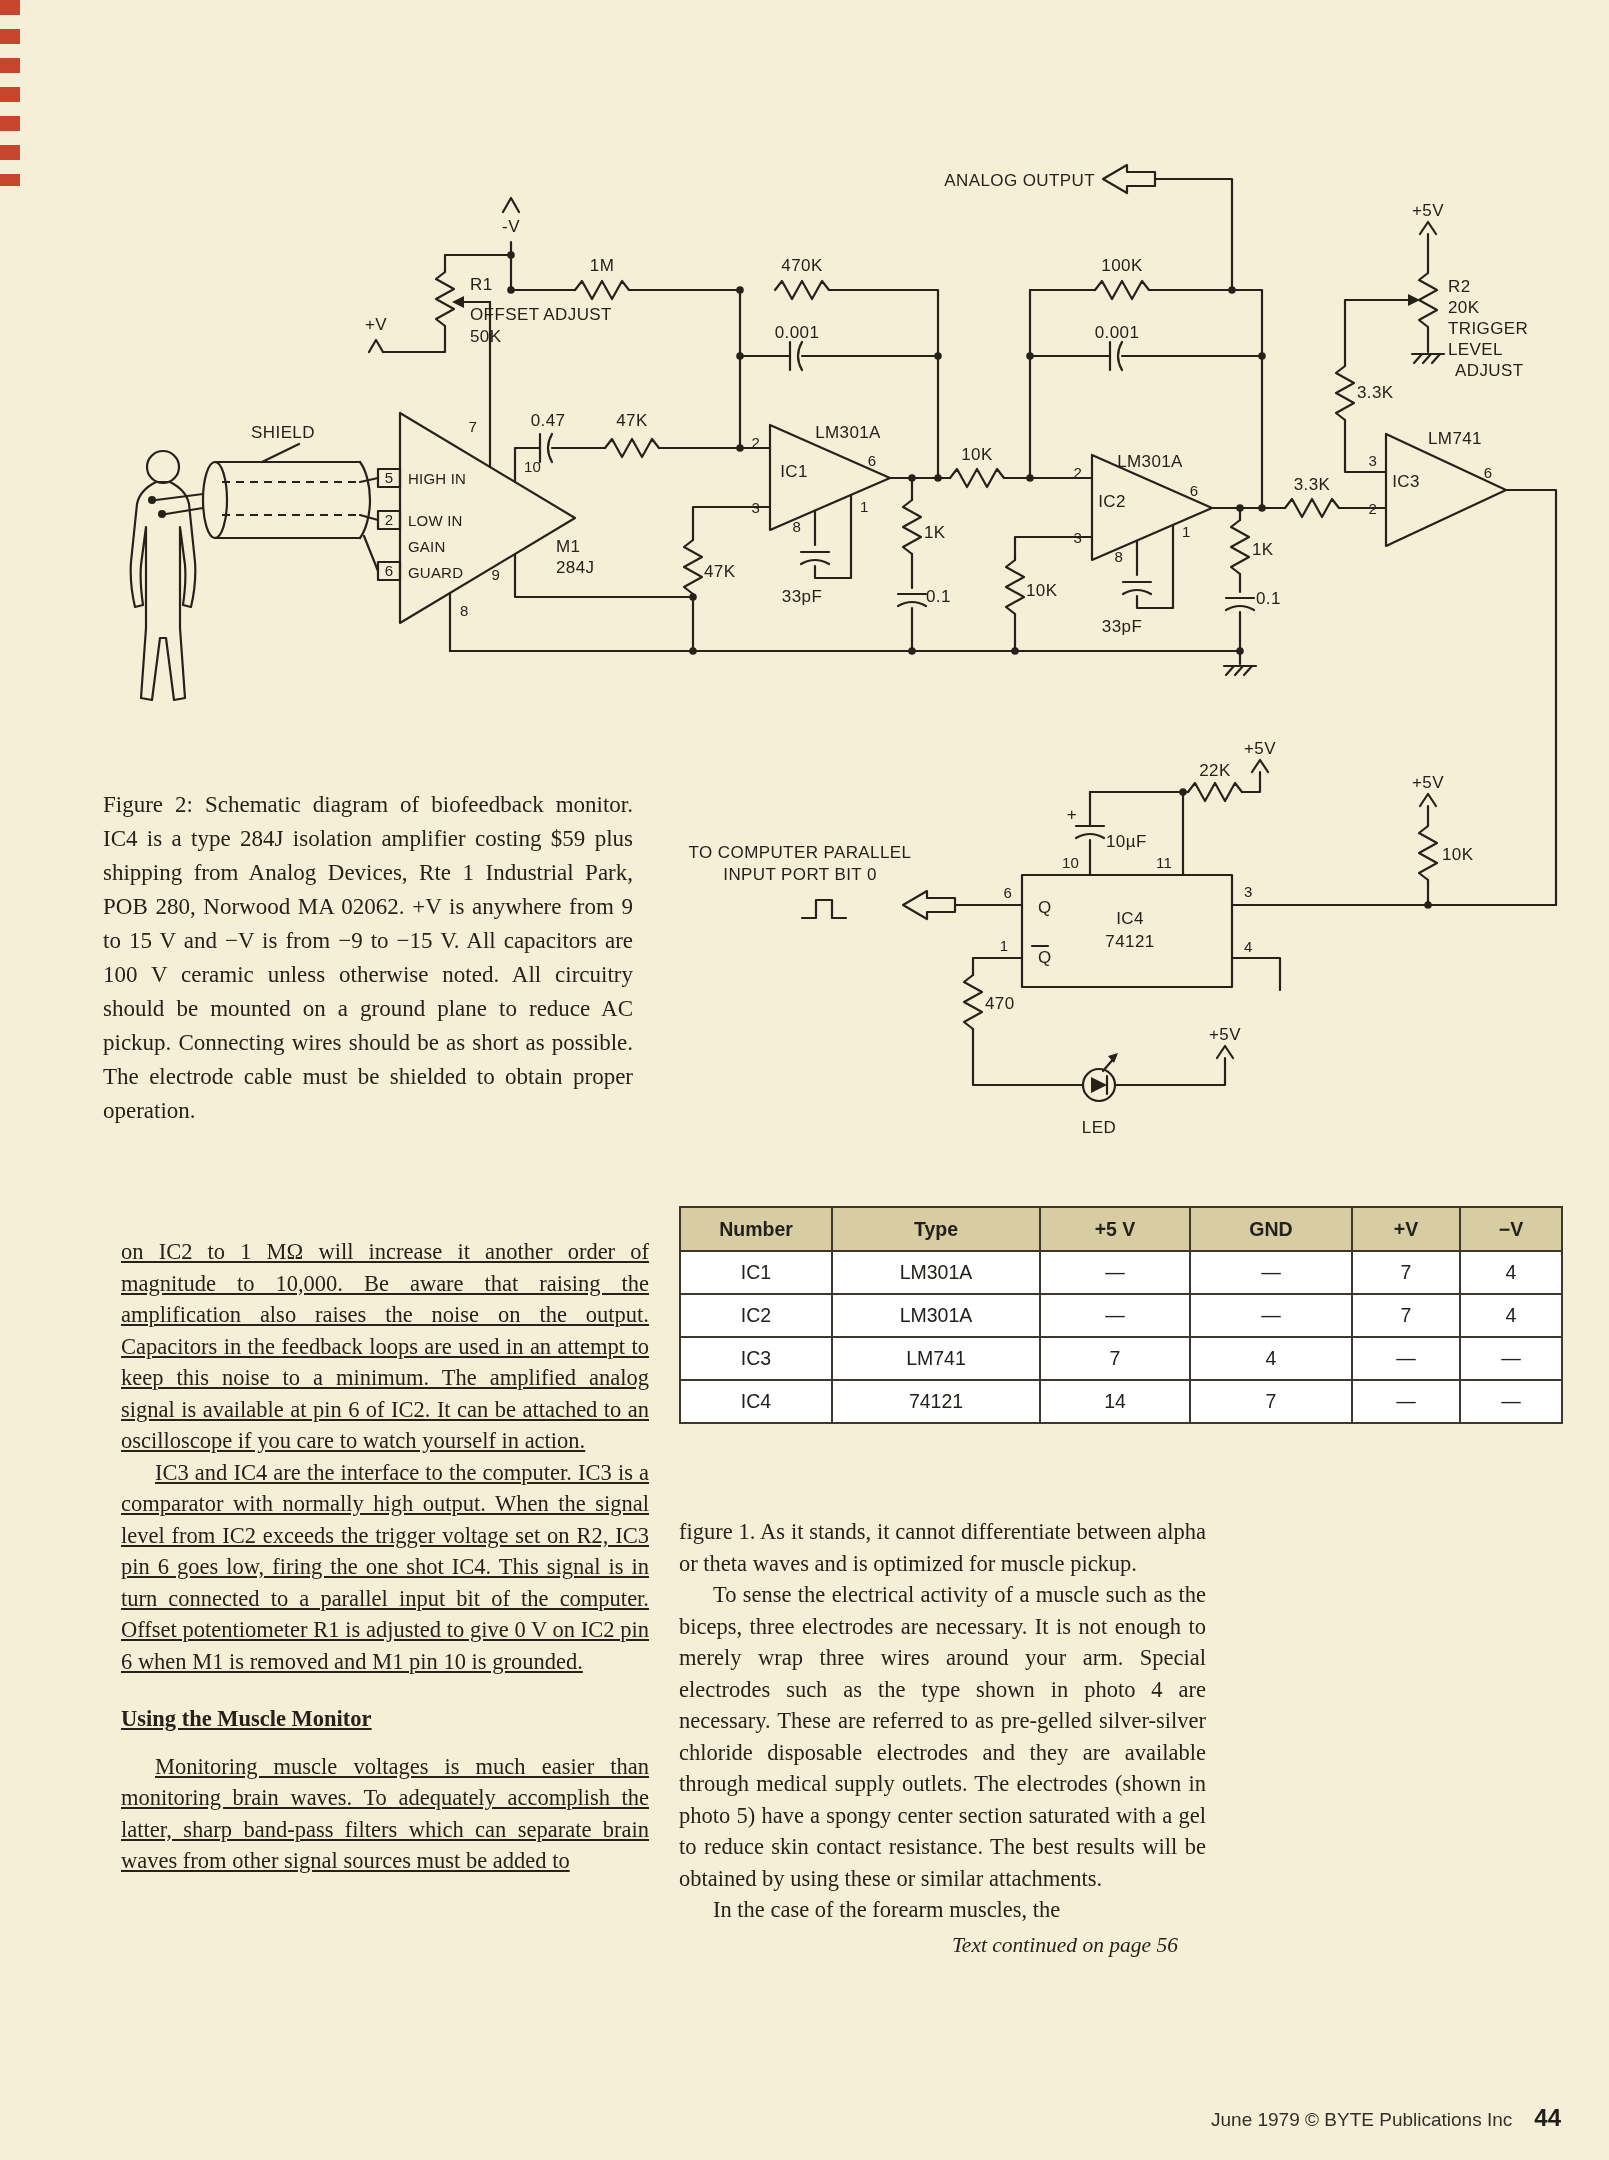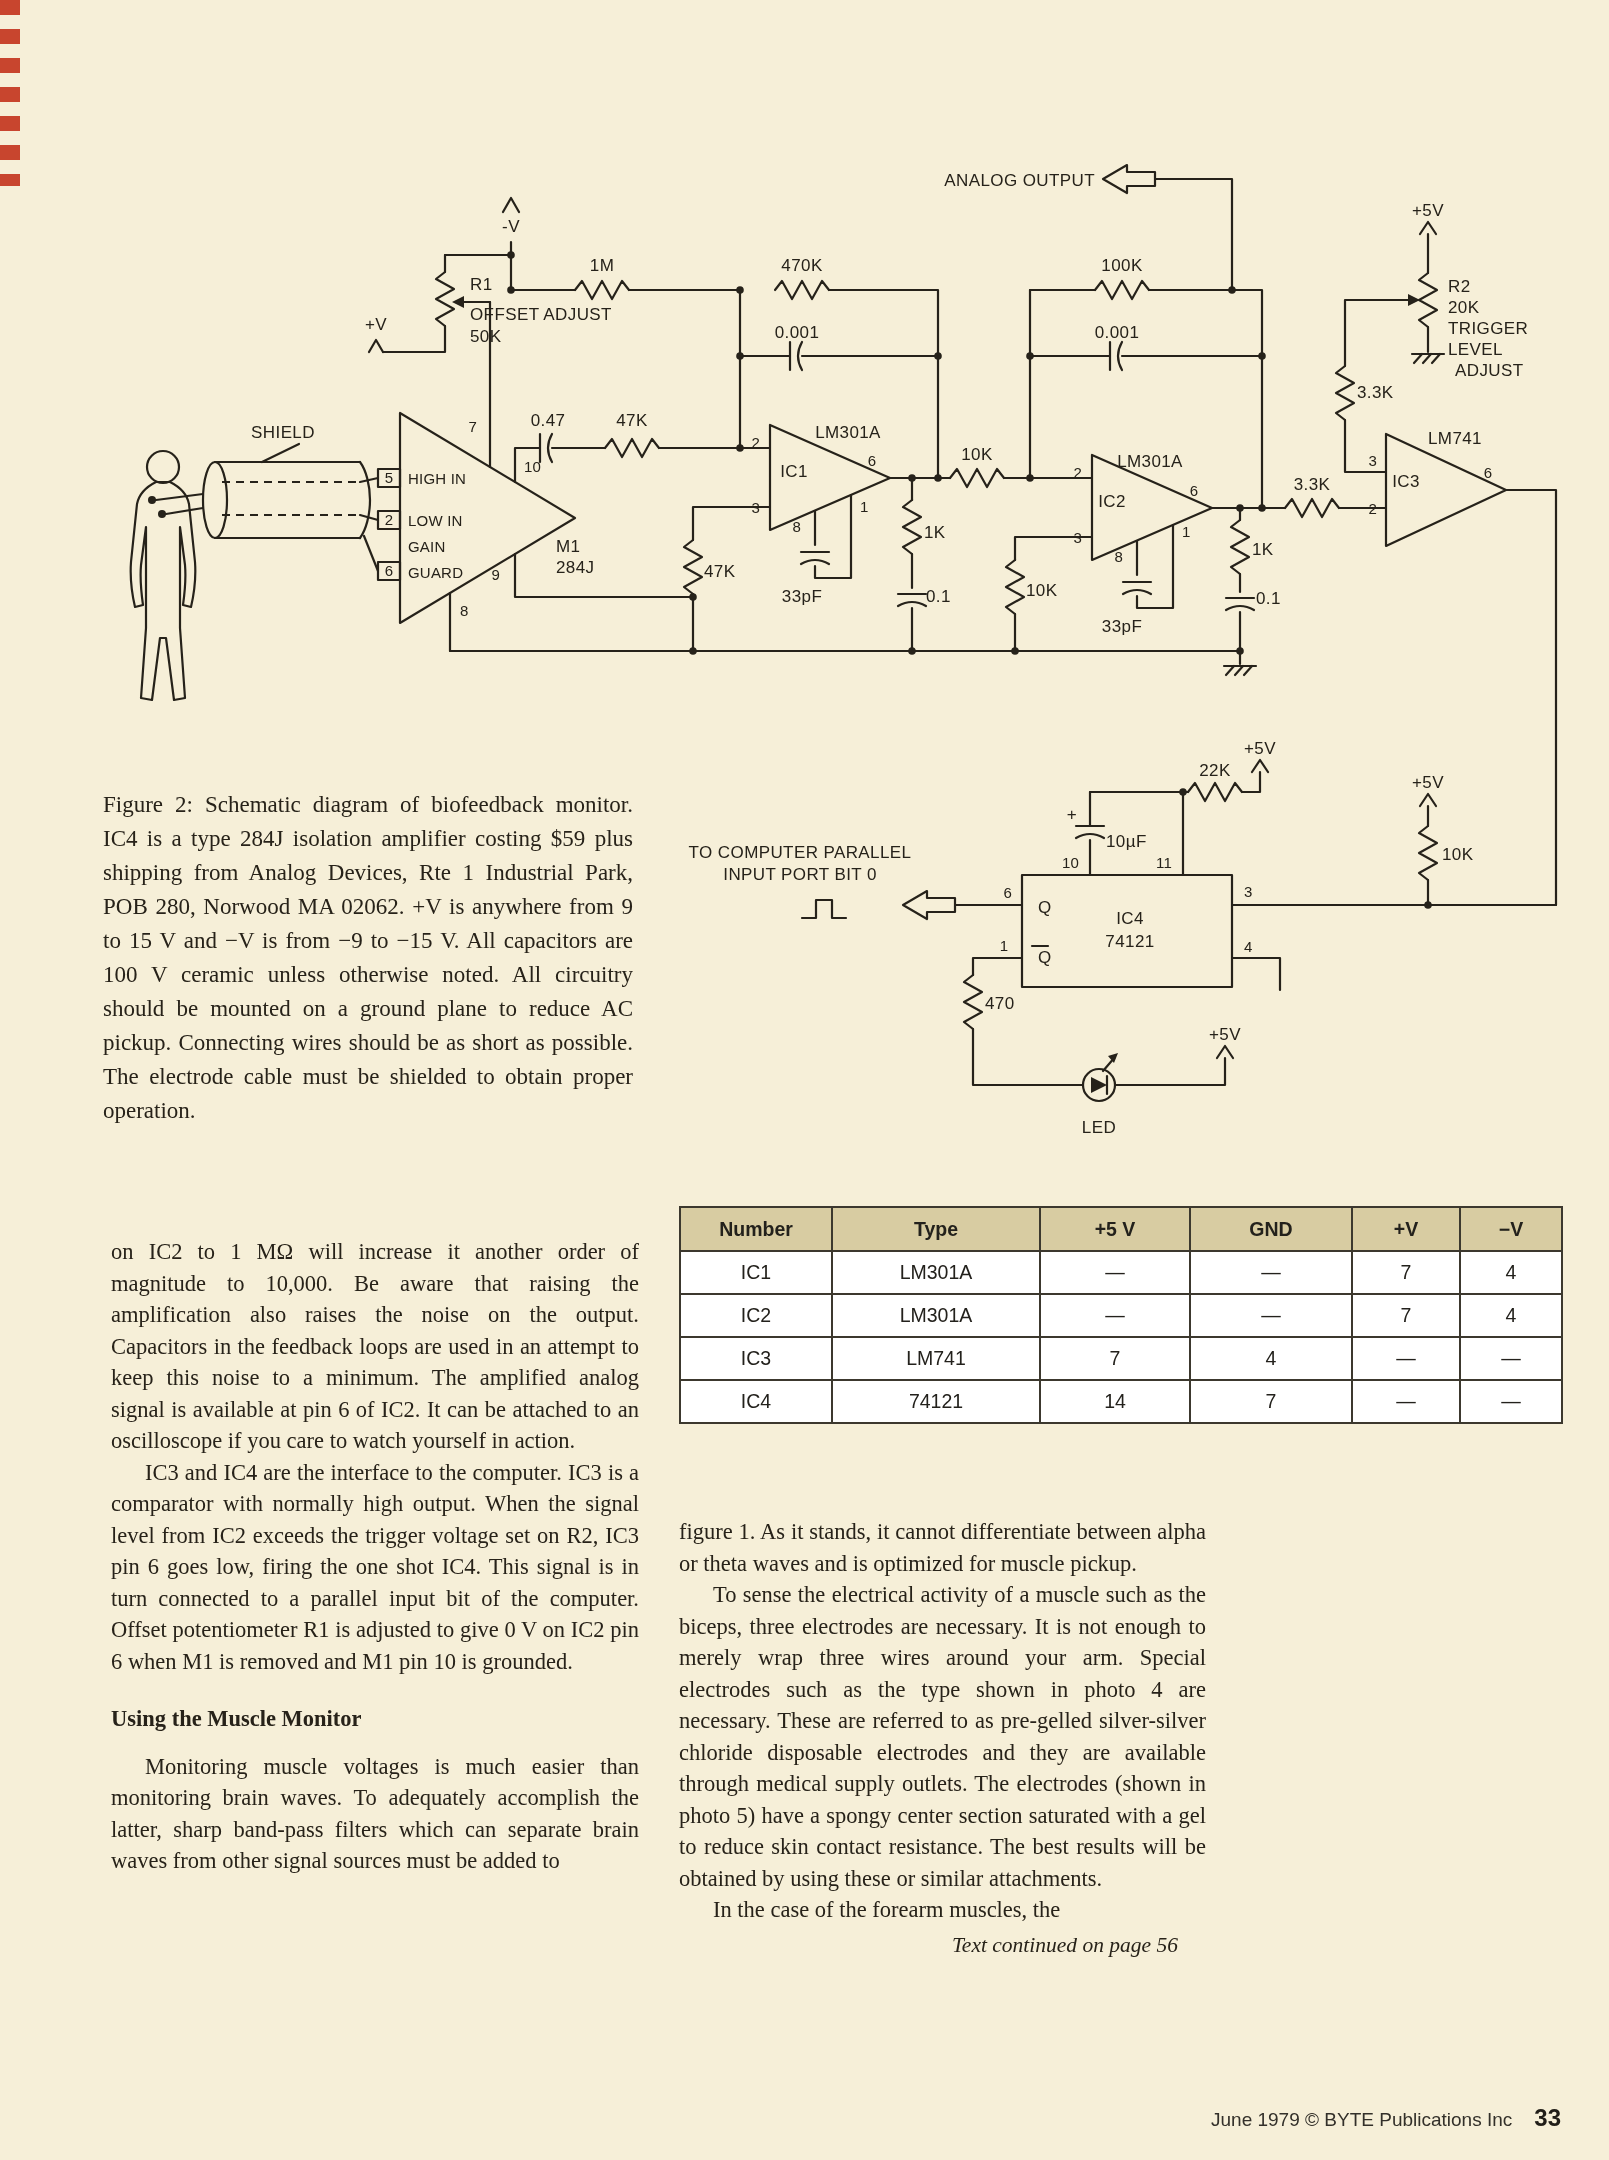--- a/index.html
+++ b/index.html
@@ -17,21 +17,21 @@
   .w{stroke:#26221a;stroke-width:2.2;fill:none;stroke-linecap:round;stroke-linejoin:round;}
   .wd{stroke:#26221a;stroke-width:2;fill:none;stroke-dasharray:8 6;}
   .fdot{fill:#26221a;stroke:none;}
   
   .caption{position:absolute;left:103px;top:788px;width:530px;
         font-size:23px;line-height:34px;text-align:justify;}
   .col{position:absolute;font-size:22.5px;line-height:31.5px;text-align:justify;}
   .col p{margin:0;}
   .col p.ind{text-indent:34px;}
   .col h3{font-size:22.5px;margin:26px 0 16px 0;font-weight:bold;}
-  .colLeft{left:111px;top:1236px;width:528px;}
+  .colLeft{left:121px;top:1236px;width:528px;text-decoration:underline;}
   .colRight{left:679px;top:1516px;width:527px;}
   .contLine{font-style:italic;text-align:right;padding-right:28px;font-size:21.5px;margin-top:4px;}
   
   .tableWrap{position:absolute;left:679px;top:1206px;}
   .pintable{border-collapse:collapse;width:882px;table-layout:fixed;background:#ffffff;
         font-family:"Liberation Sans",sans-serif;font-size:19.5px;color:#23211c;}
   .pintable th,.pintable td{border:2px solid #3c382e;text-align:center;height:41px;padding:0;}
   .pintable thead th{background:#d8cca2;font-weight:bold;height:42px;}
   .tableCaption{position:absolute;left:679px;top:1436px;width:760px;font-style:italic;font-size:23px;}
   
@@ -396,15 +396,15 @@
   </div>
 
   <div class="col colRight">
     <p>figure 1. As it stands, it cannot differentiate between alpha or theta waves and is optimized for muscle pickup.</p>
     <p class="ind">To sense the electrical activity of a muscle such as the biceps, three electrodes are necessary. It is not enough to merely wrap three wires around your arm. Special electrodes such as the type shown in photo 4 are necessary. These are referred to as pre-gelled silver-silver chloride disposable electrodes and they are available through medical supply outlets. The electrodes (shown in photo 5) have a spongy center section saturated with a gel to reduce skin contact resistance. The best results will be obtained by using these or similar attachments.</p>
     <p class="ind">In the case of the forearm muscles, the</p>
     <div class="contLine">Text continued on page 56</div>
   </div>
 
   <div class="footer">
-    <span>June 1979 © BYTE Publications Inc</span><span class="pageno">33</span>
+    <span>June 1979 © BYTE Publications Inc</span><span class="pageno">44</span>
   </div>
 </div>
 
 </body></html>

